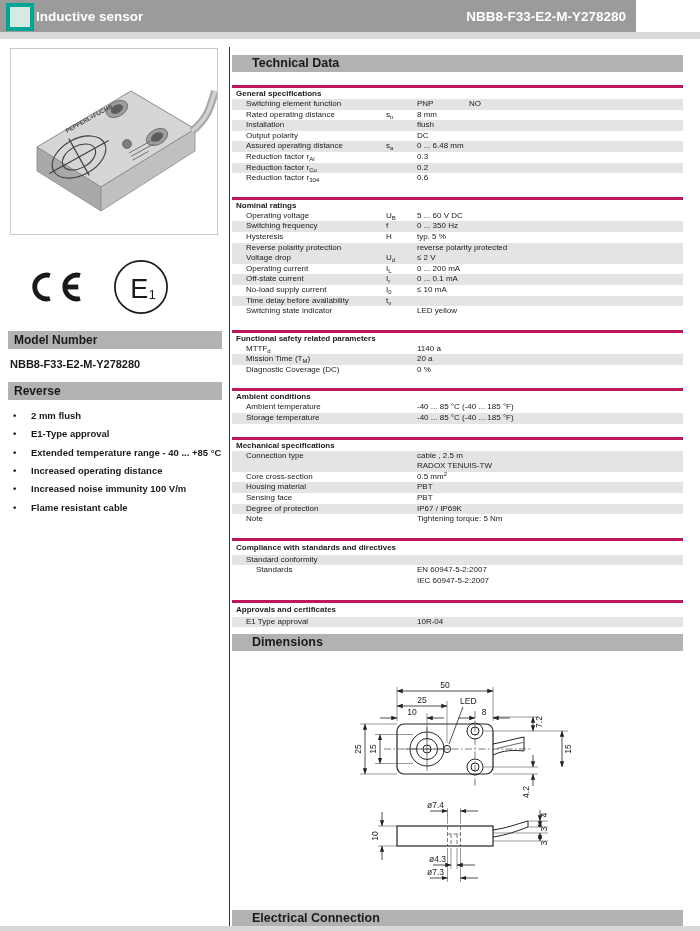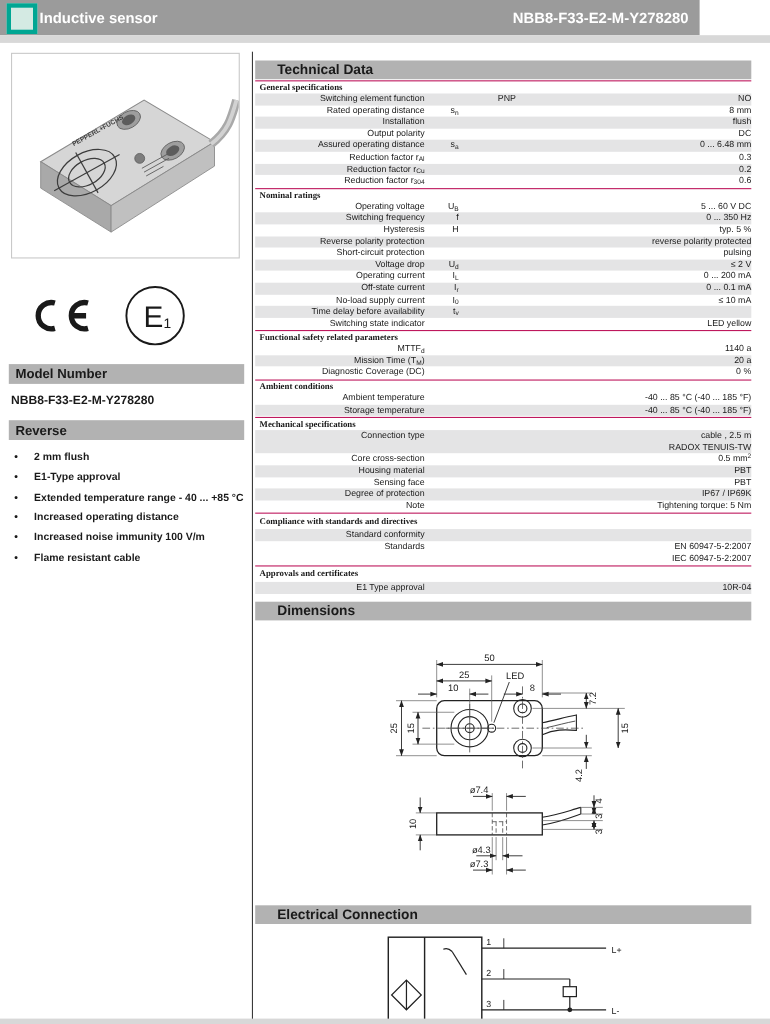--- a/index.html
+++ b/index.html
@@ -21,24 +21,24 @@
   .marks{display:flex;align-items:center;gap:24px;margin:22px 0 14px 18px;height:60px;}
   .bar{background:var(--section_bar_bg,#b2b2b2);font-weight:bold;}
   .leftbar{height:18px;line-height:18px;font-size:12px;padding-left:6px;margin-top:8px;}
   .model-value{font-size:11px;font-weight:bold;margin:9px 0 12px 2px;}
   .features-list{list-style:none;margin:10px 0 0 0;padding:0;}
   .features-list li{display:flex;font-size:9.5px;font-weight:bold;margin-bottom:6px;line-height:1.3;}
   .features-list .bullet{width:18px;flex:none;padding-left:5px;}
   
   .rightcol{position:absolute;left:232px;top:48px;width:451px;}
   .bigbar{height:17px;line-height:17px;font-size:12.5px;padding-left:20px;margin-top:7px;}
-  .spec-section-header{font-size:8px;font-weight:bold;border-top:1px solid #be185d;
-       line-height:11px;padding-left:4px;margin-top:1px;font-family:Liberation Serif, serif;}
+  .spec-section-header{font-size:8px;font-weight:bold;border-top:3px solid #be185d;
+       line-height:11px;padding-left:4px;margin-top:13px;}
   .spec-section-header.spacious{line-height:14px;}
-  .spec-row{display:flex;font-size:8px;line-height:10.6px;padding-left:14px;text-align:right;}
+  .spec-row{display:flex;font-size:8px;line-height:10.6px;padding-left:14px;}
   .spec-row.shade{background:var(--stripe,#e4e4e5);}
   .spec-row.indent2{padding-left:24px;}
   .spec-row.indent2 .spec-label{width:130px;}
   .spec-label{width:140px;flex:none;}
   .spec-sym{width:31px;flex:none;}
   .spec-val{flex:1;}
   .spec-val.narrow{flex:none;width:52px;}
   .spec-val2{flex:1;}
   sub{font-size:6px;vertical-align:-1.5px;line-height:0;}
   sup{font-size:6px;vertical-align:3px;line-height:0;}
@@ -197,25 +197,20 @@
         </div>
         <div class="spec-row">
           <span class="spec-label">Hysteresis</span>
           <span class="spec-sym">H</span>
           <span class="spec-val">typ. 5 %</span>
         </div>
         <div class="spec-row shade">
           <span class="spec-label">Reverse polarity protection</span>
           <span class="spec-sym"></span>
           <span class="spec-val">reverse polarity protected</span>
-        </div>
-        <div class="spec-row">
-          <span class="spec-label">Short-circuit protection</span>
-          <span class="spec-sym"></span>
-          <span class="spec-val">pulsing</span>
         </div>
         <div class="spec-row shade">
           <span class="spec-label">Voltage drop</span>
           <span class="spec-sym">U<sub>d</sub></span>
           <span class="spec-val">≤ 2 V</span>
         </div>
         <div class="spec-row">
           <span class="spec-label">Operating current</span>
           <span class="spec-sym">I<sub>L</sub></span>
           <span class="spec-val">0 ... 200 mA</span>

